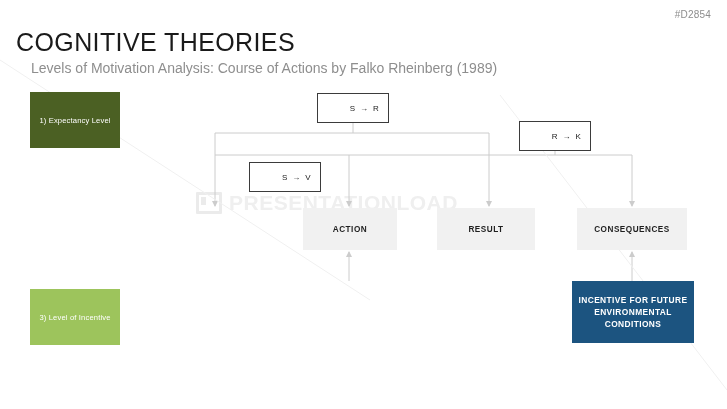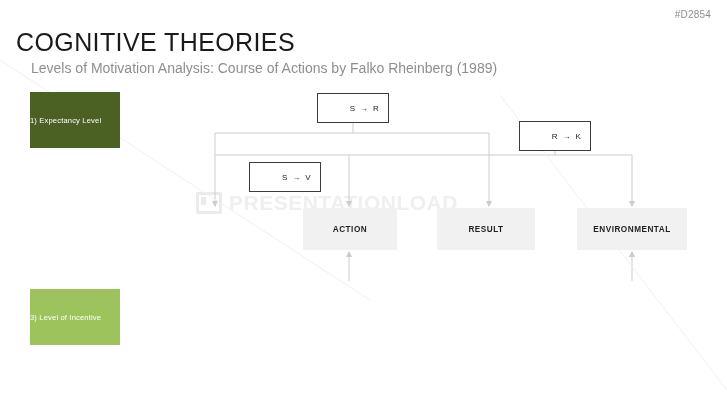--- a/index.html
+++ b/index.html
@@ -48,21 +48,21 @@
   }
   .wm-text{
     font-size:21px;font-weight:bold;letter-spacing:.5px;
     color:#efefef;
   }
 
   
   .legend-box{
     position:absolute;left:30px;width:90px;height:56px;
     color:#ffffff;font-size:7.6px;letter-spacing:.15px;
-    display:flex;align-items:center;
+    display:flex;align-items:center;justify-content:center;
     text-align:center;
   }
 
   
   .connectors{position:absolute;left:0;top:0;width:727px;height:409px;}
 
   
   .arrow-box{
     position:absolute;
     background:#ffffff;
@@ -159,17 +159,20 @@
     <span>R → K</span>
   </div>
 
   <div class="stage-box" style="left:303px;top:208px;width:94px;height:42px;">
     <span>ACTION</span>
   </div>
   <div class="stage-box" style="left:437px;top:208px;width:98px;height:42px;">
     <span>RESULT</span>
   </div>
   <div class="stage-box" style="left:577px;top:208px;width:110px;height:42px;">
-    <span>ENVIRONMENTAL</span>
+    <span>CONSEQUENCES</span>
   </div>
 
+  <div class="outcome-box" style="left:572px;top:281px;width:122px;height:62px;background:#1c5480;">
+    <span>INCENTIVE FOR FUTURE ENVIRONMENTAL CONDITIONS</span>
+  </div>
 
 </div>
 
 </body></html>

